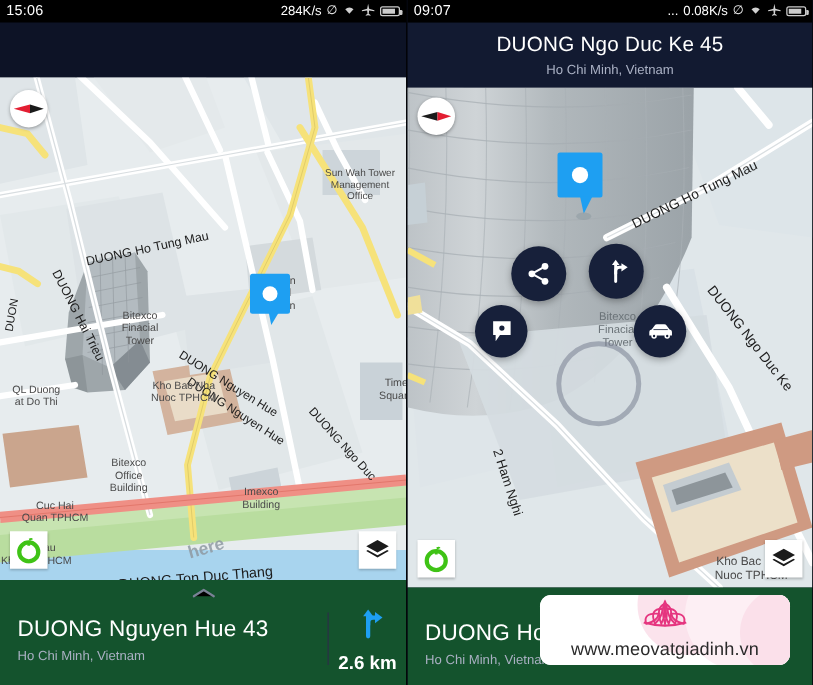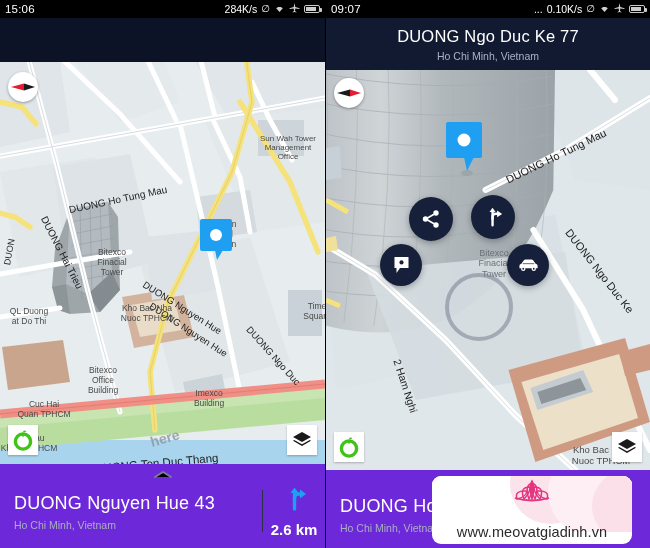--- a/index.html
+++ b/index.html
@@ -72,39 +72,39 @@
   
   .pin { position:absolute; z-index:13; }
 
   
   .act { position:absolute; border-radius:50%; background:#17203a; z-index:20;
          display:flex; align-items:center; justify-content:center; cursor:pointer;
          box-shadow:0 2px 6px rgba(0,0,0,.3); }
   .ring { position:absolute; border:4px solid rgba(120,128,145,.55); border-radius:50%; z-index:15; }
 
   
-  .bottombar { position:absolute; left:0; right:0; bottom:0; background:#6d28d9; color:#fff; z-index:30; }
+  .bottombar { position:absolute; left:0; right:0; bottom:0; background:#14532d; color:#fff; z-index:30; }
   .bottombar.l { height:84px; }
   .bottombar.r { height:78px; }
   .bb-handle { position:absolute; top:4px; left:50%; transform:translateX(-50%);
                width:26px; height:12px; display:flex; align-items:center; justify-content:center;
                color:#5a6277; font-size:13px; cursor:pointer; }
   .bb-body { display:flex; align-items:center; height:100%; padding:12px 0 0 14px; }
   .bb-text { flex:1; min-width:0; }
   .bb-title { font-size:18px; font-weight:400; letter-spacing:.2px; white-space:nowrap; }
   .bb-sub { font-size:10.5px; color:#a9b0c2; margin-top:5px; }
   .bb-div { width:1px; align-self:stretch; margin:14px 0 16px; background:#2a3147; }
   .bb-route { width:62px; display:flex; flex-direction:column; align-items:center; justify-content:center;
               gap:5px; color:#fff; cursor:pointer; }
   .bb-km { font-size:15px; font-weight:700; color:#fff; }
   .bb-chevron { width:22px; display:flex; align-items:center; justify-content:center;
                 color:#2fb3e8; font-size:15px; }
 
   
-  .wm { position:absolute; z-index:60; left:432px; top:476px; width:200px; height:68px;
+  .wm { position:absolute; z-index:60; left:432px; top:476px; width:200px; height:56px;
         background:#fff; border-radius:9px; overflow:hidden;
         display:flex; flex-direction:column; align-items:center; justify-content:flex-end;
         padding-bottom:4px; }
   .wm-url { font-size:14.5px; color:#2a2a2a; letter-spacing:.1px; }
   .wm-lotus { position:absolute; top:1px; left:50%; transform:translateX(-50%); }
   .wm-bg { position:absolute; inset:0; z-index:-1; }
 
   .maplbl { position:absolute; font-size:8px; color:#4a4a4a; line-height:1.15;
             text-align:center; pointer-events:none; user-select:none; }
   .rdlbl { position:absolute; font-size:9.5px; color:#1c1c1c; font-weight:400;
@@ -292,40 +292,40 @@
       </div>
     </div>
   </div>
 
   <div class="panel right">
 
     <div class="statusbar">
       <span class="sb-time">09:07</span>
       <span class="sb-right">
         <span class="sb-speed">...</span>
-        <span class="sb-speed">0.10K/s</span>
+        <span class="sb-speed">0.08K/s</span>
         <span class="sb-ico">∅</span>
         <span class="sb-ico">
           <svg width="11" height="9" viewBox="0 0 11 9">
               <path d="M5.5 8 L2.2 4.3 A5 5 0 0 1 8.8 4.3 Z" fill="#ddd"></path>
             </svg>
         </span>
         <span class="sb-ico">
           <svg width="11" height="10" viewBox="0 0 11 10">
               <path d="M5.5 0 L6.3 4 L10.5 5.2 L10.5 6 L6.3 5.4 L6 8 L7.4 9 L7.4 9.6 L5.5 9.1 L3.6 9.6 L3.6 9 L5 8 L4.7 5.4 L0.5 6 L0.5 5.2 L4.7 4 Z" fill="#ddd"></path>
             </svg>
         </span>
         <span class="batt">
             <i></i>
           </span>
       </span>
     </div>
 
     <div class="dark-header">
-      <div class="dh-title">DUONG Ngo Duc Ke 77</div>
+      <div class="dh-title">DUONG Ngo Duc Ke 45</div>
       <div class="dh-sub">Ho Chi Minh, Vietnam</div>
     </div>
 
     <div class="map right">
       <svg class="mapsvg" viewBox="0 0 325 400" preserveAspectRatio="none">
         <rect x="0" y="0" width="325" height="400" fill="#e0e7ea"></rect>
         <polygon points="0,0 45,0 40,70 0,78" fill="#dbe3e7"></polygon>
         <polygon points="0,200 60,190 95,300 10,320" fill="#dee5e9"></polygon>
         <polygon points="210,0 325,0 325,120 250,110" fill="#dde5e9"></polygon>
         <polygon points="100,160 230,145 260,290 120,320" fill="#d9e1e6"></polygon>

